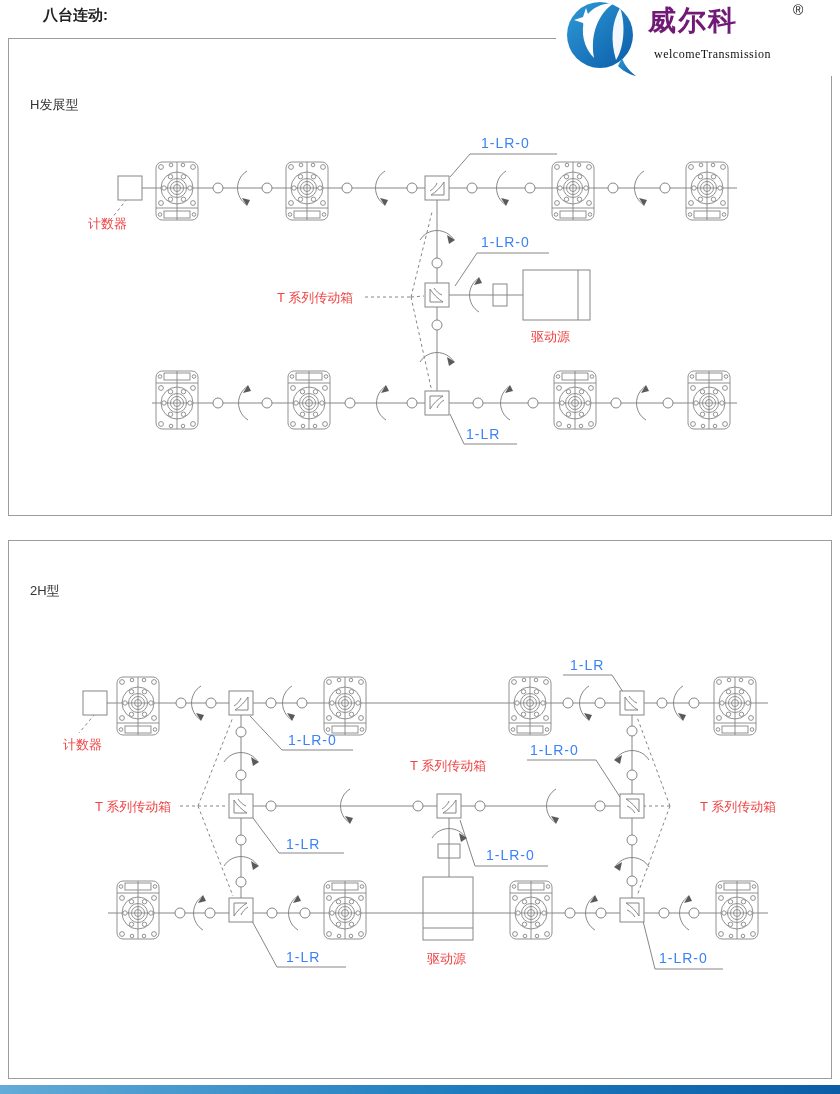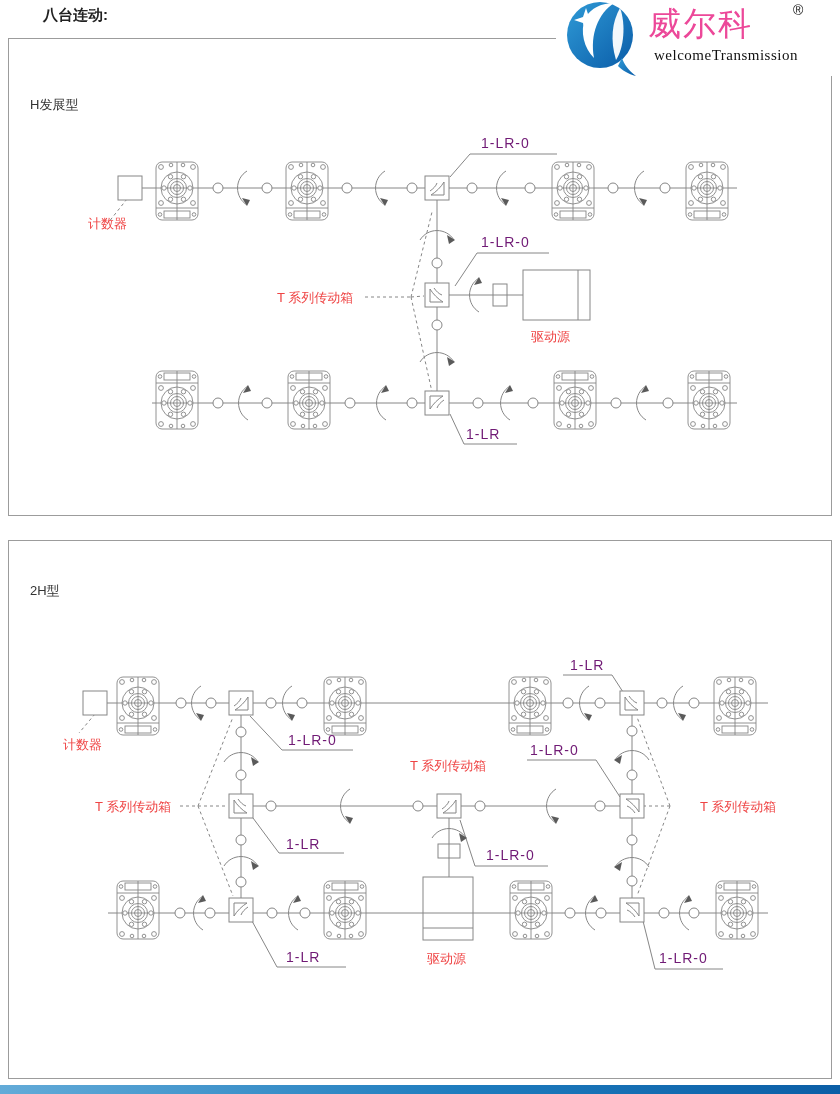--- a/index.html
+++ b/index.html
@@ -13,26 +13,26 @@
   #frame2 { left:8px; top:540px; width:822px; height:537px; }
 
   .type-lbl { position:absolute; font-size:13px; color:#333; }
 
   svg.overlay { position:absolute; left:0; top:0; pointer-events:none; }
   .lw { stroke:#868686; stroke-width:1; fill:none; }
   .dash { stroke-dasharray:3,3; }
   .arrowhead { fill:#5a5a5a; stroke:none; }
 
   .lbl { position:absolute; color:#ef4444; font-size:13px; white-space:nowrap; }
-  .callout { position:absolute; color:#701a75; font-size:14px; letter-spacing:1px; white-space:nowrap; }
+  .callout { position:absolute; color:#3b82f6; font-size:14px; letter-spacing:1px; white-space:nowrap; }
 
   .logo { position:absolute; left:556px; top:0; width:284px; height:76px; background:#fff; }
-  .logo .brand { position:absolute; left:92px; top:2px; font-size:33px; font-weight:normal; color:#ec4899; letter-spacing:2px; }
+  .logo .brand { position:absolute; left:92px; top:2px; font-size:28px; font-weight:bold; color:#701a75; letter-spacing:2px; }
   .logo .reg { position:absolute; left:237px; top:2px; font-size:14px; color:#161616; }
-  .logo .subtitle { position:absolute; left:98px; top:47px; font-size:15px; color:#111;
+  .logo .subtitle { position:absolute; left:98px; top:47px; font-size:12px; color:#111;
                     font-family:"Liberation Serif", serif; letter-spacing:0.5px; }
 
   .footer-bar { position:absolute; left:0; bottom:0; width:840px; height:9px;
                 background:linear-gradient(90deg,#63abd8 0%, #1e7cbe 55%, #0b5ea6 100%); }
 </style>
 </head>
 <body>
 
 <div class="page">
 

